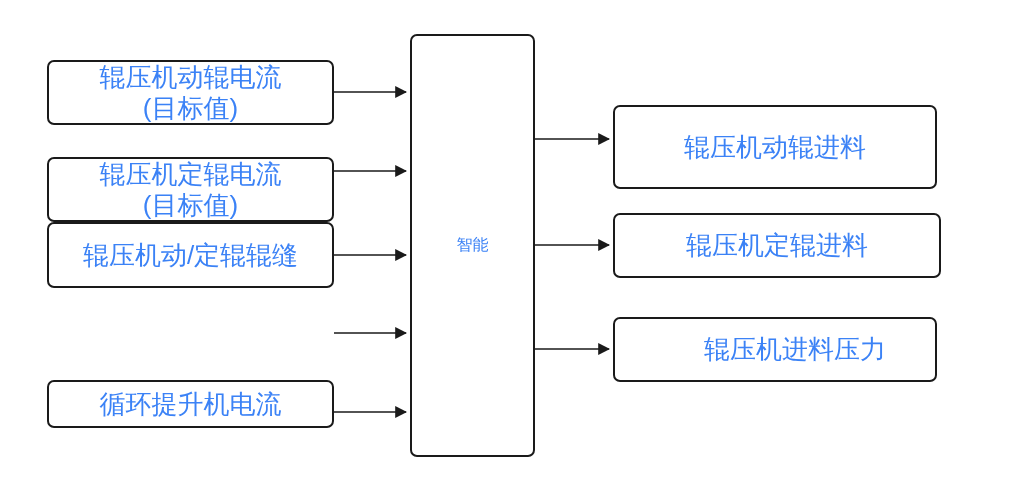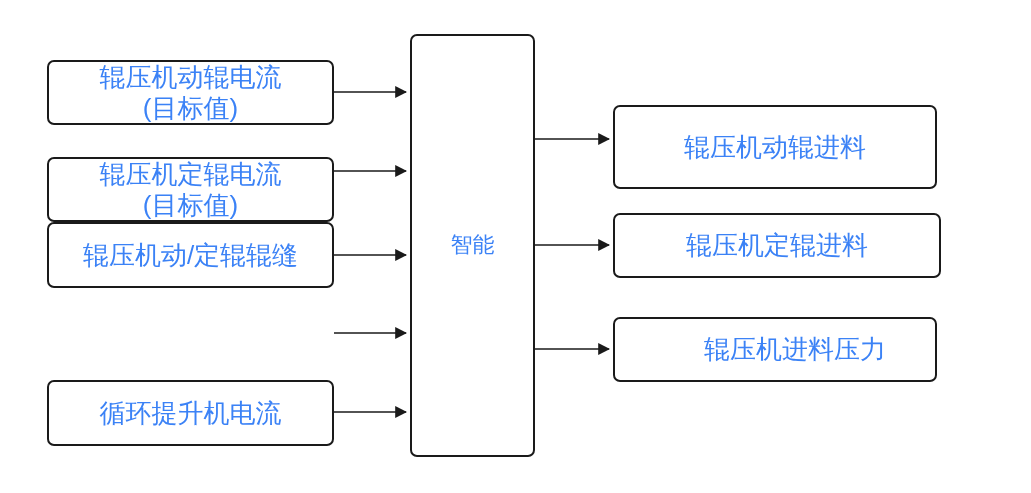--- a/index.html
+++ b/index.html
@@ -33,21 +33,21 @@
     flex-direction: column;
     align-items: center;
     justify-content: center;
     text-align: center;
     color: #3b82f6;
     font-size: 26px;
     line-height: 1.18;
     white-space: nowrap;
   }
   .node.controller {
-    font-size: 22px;
+    font-size: 16px;
     line-height: 1.3;
   }
 </style>
 </head>
 <body>
 
 <div class="canvas">
 
   <svg class="arrow-layer" viewBox="0 0 1031 493" xmlns="http://www.w3.org/2000/svg">
     <defs>
@@ -75,21 +75,21 @@
   <div class="node" style="left:47px; top:139px; width:287px; height:65px;margin-top:18px;">
     <span>辊压机定辊电流</span>
     <span>(目标值)</span>
   </div>
 
   <div class="node" style="left:47px; top:222px; width:287px; height:66px;">
     <span>辊压机动/定辊辊缝</span>
   </div>
 
 
-  <div class="node" style="left:47px; top:380px; width:287px; height:66px;">
+  <div class="node" style="left:47px; top:380px; width:287px; height:48px;">
     <span>循环提升机电流</span>
   </div>
 
   <div class="node controller" style="left:410px; top:34px; width:125px; height:423px;">
     <span>智能</span>
   </div>
 
   <div class="node" style="left:613px; top:105px; width:324px; height:84px;">
     <span>辊压机动辊进料</span>
   </div>

